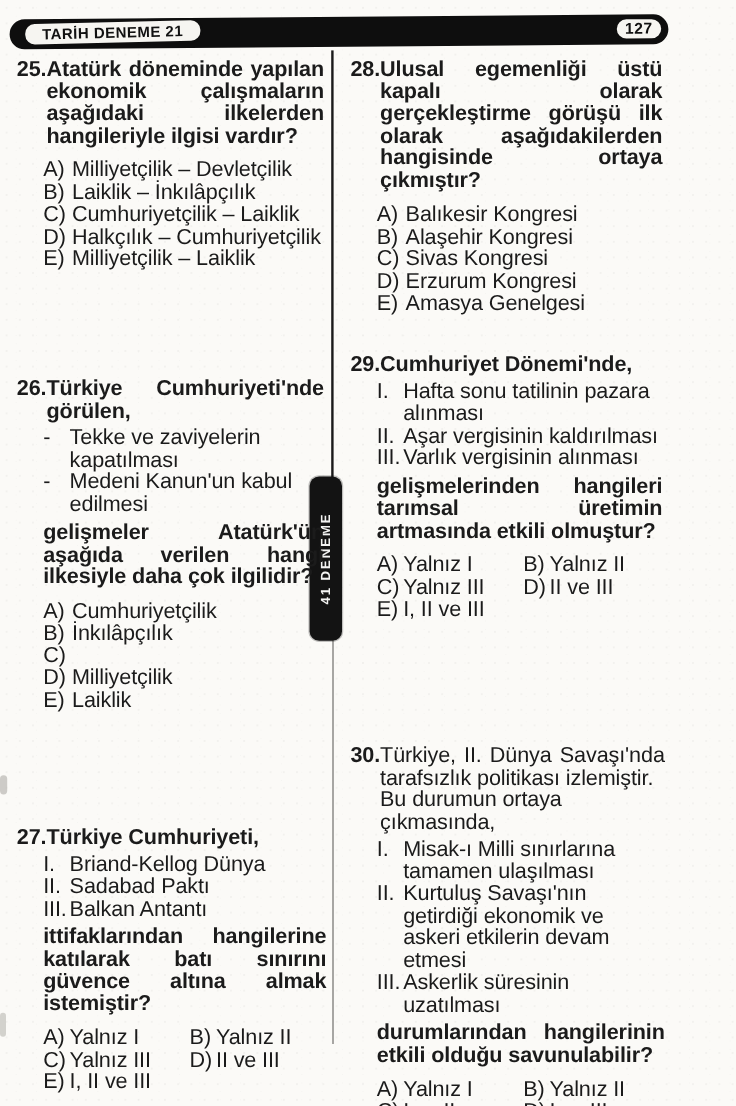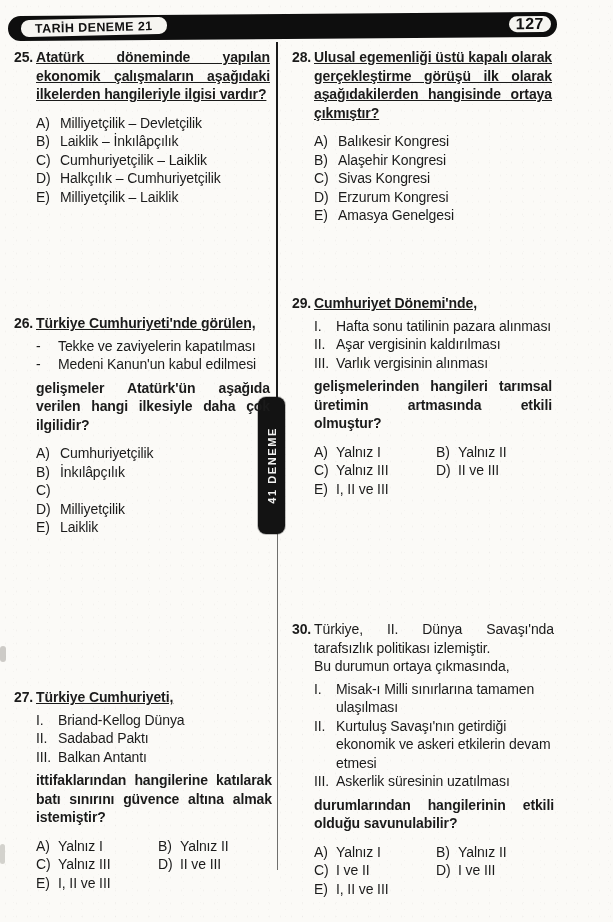--- a/index.html
+++ b/index.html
@@ -44,21 +44,21 @@
   .page-pill {
     position: absolute; right: 3px; top: 0.5px;
     height: 16px;
     background: #f6f5f1;
     border: 3px solid #0e0e0e;
     border-radius: 11px;
     display: flex; align-items: center;
     padding: 0 7px;
   }
   .page-pill span {
-    font-weight: bold; font-size: 16px; letter-spacing: 0.5px; color: #111;
+    font-weight: bold; font-size: 13px; letter-spacing: 0.5px; color: #111;
   }
 
   
   .divider-top {
     position: absolute; left: 276px; top: 42px;
     width: 2px; height: 356px; background: #1a1a1a;
   }
   .divider-bottom {
     position: absolute; left: 277px; top: 532px;
     width: 1px; height: 338px; background: #6f6f6d;
@@ -75,27 +75,27 @@
     writing-mode: vertical-rl;
     transform: rotate(180deg);
     color: #f3f3f2;
     font-weight: bold; font-size: 11px; letter-spacing: 1.6px;
     white-space: nowrap;
   }
 
   
   .q {
     position: absolute;
-    font-size: 14px;
+    font-size: 18px;
     line-height: 18.5px;
     letter-spacing: -0.1px;
   }
   .qhead { display: flex; align-items: flex-start; }
   .qnum { flex: 0 0 22px; font-weight: bold; }
-  .qstem { margin: 0; font-weight: bold; text-align: justify; flex: 1; text-decoration: underline; }
+  .qstem { margin: 0; font-weight: bold; text-align: justify; flex: 1; }
   .qlead { margin: 0; text-align: justify; font-weight: normal; }
   .qstem2 { margin: 0; font-weight: normal; }
   .qbody { padding-left: 22px; }
   .items { margin-top: 4px; }
   .item { display: flex; }
   .imarker { flex: 0 0 22px; }
   .itext { flex: 1; }
   .closing { margin: 5px 0 0 0; font-weight: bold; text-align: justify; }
   .opts { margin-top: 10px; }
   .opt { display: flex; }

